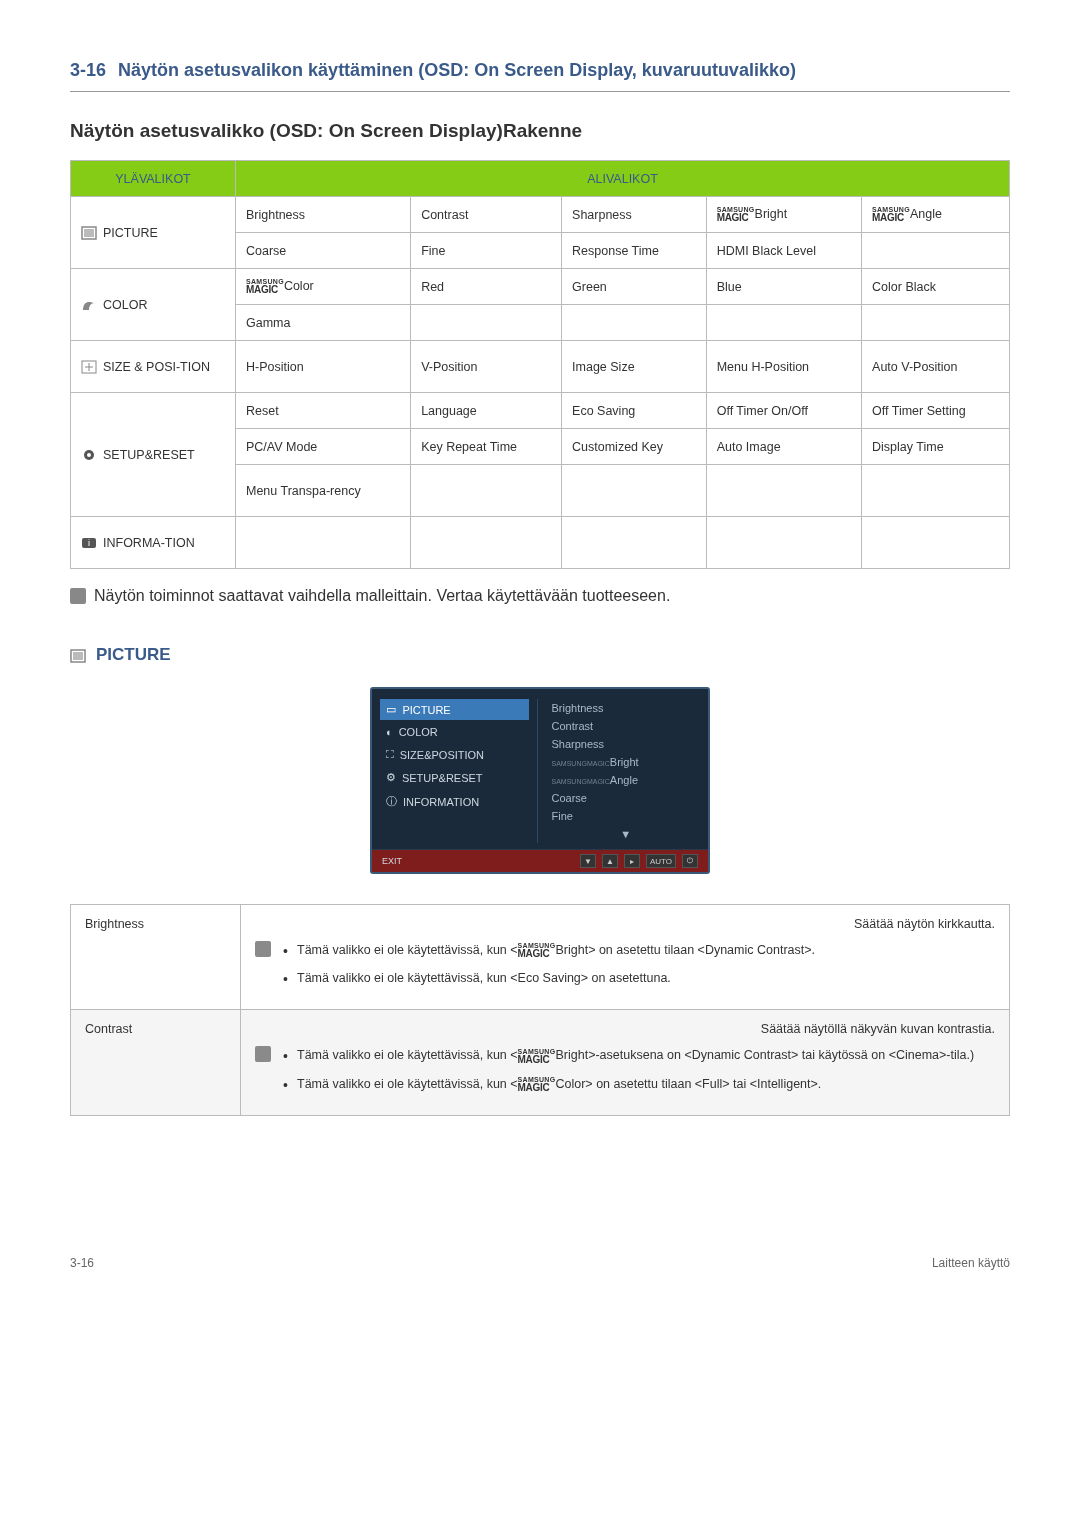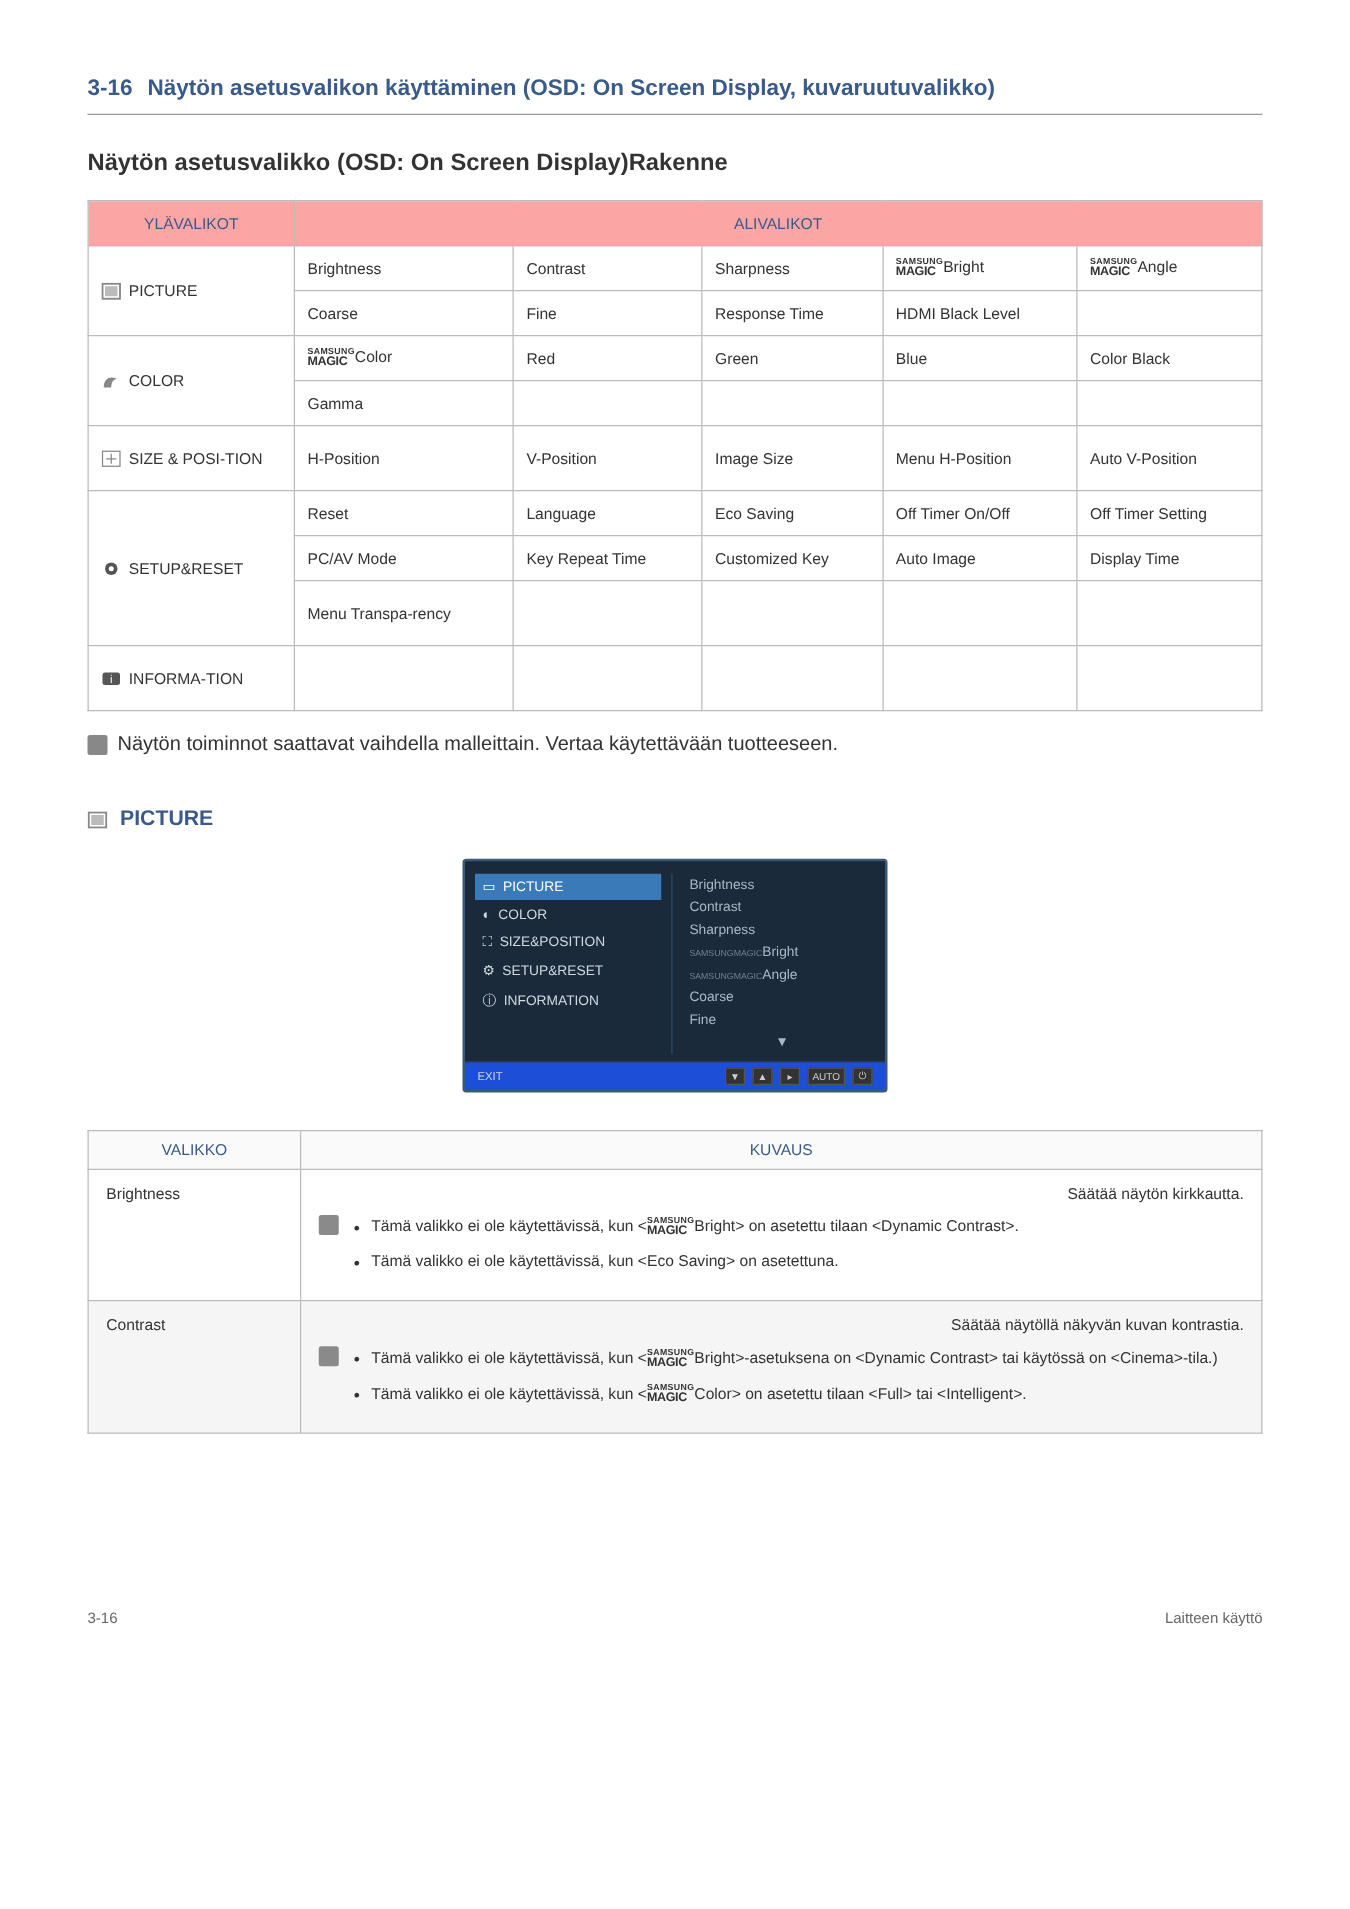--- a/index.html
+++ b/index.html
@@ -2,37 +2,37 @@
 <html><head>
 <meta charset="utf-8">
 <style>
 * { box-sizing: border-box; margin: 0; padding: 0; }
 body { font-family: Arial, sans-serif; background: #fff; color: #333; font-size: 13px; width: 1080px; margin: 0 auto; padding: 60px 70px; }
 .page-heading { color: #3a5a8a; font-size: 18px; font-weight: bold; border-bottom: 1px solid #999; padding-bottom: 10px; margin-bottom: 28px; }
 .section-num { margin-right: 12px; }
 .subheading { font-weight: bold; font-size: 19px; margin-bottom: 18px; color: #333; }
 table.osd { width: 100%; border-collapse: collapse; margin-bottom: 18px; }
 table.osd th, table.osd td { border: 1px solid #bbb; padding: 8px 10px; font-size: 12.5px; text-align: left; vertical-align: middle; height: 36px; }
-table.osd th { color: #3a5a8a; font-weight: normal; text-align: center; background: #fca5a5; }
+table.osd th { color: #3a5a8a; font-weight: normal; text-align: center; background: #84cc16; }
 .menu-cell { display: flex; align-items: center; gap: 6px; }
 .icon { width: 16px; height: 14px; display: inline-block; vertical-align: middle; }
 .magic-logo { font-size: 9px; display: inline-block; line-height: 1; letter-spacing: -0.3px; vertical-align: middle; }
 .magic-logo .s { display: block; font-size: 7px; font-weight: bold; letter-spacing: 0.3px; }
 .magic-logo .m { display: block; font-weight: bold; font-size: 10px; }
 .note-row { display: flex; align-items: center; gap: 8px; font-size: 16px; margin: 18px 0 40px 0; }
 .note-icon { width: 16px; height: 16px; background: #888; border-radius: 2px; display: inline-block; }
 .sec2-heading { color: #3a5a8a; font-size: 17px; font-weight: bold; display: flex; align-items: center; gap: 10px; margin-bottom: 22px; }
 .osd-screenshot { width: 340px; margin: 0 auto 30px auto; background: #1a2a3a; border: 2px solid #3a5a7a; border-radius: 3px; color: #cfd8e0; font-size: 11px; }
 .osd-screenshot .body { display: flex; padding: 10px 8px 6px 8px; gap: 10px; }
 .osd-left { flex: 1; border-right: 1px solid #2a4a6a; padding-right: 8px; }
 .osd-right { flex: 1; padding-left: 4px; }
 .osd-left .item { display: flex; align-items: center; gap: 6px; padding: 4px 6px; margin-bottom: 2px; }
 .osd-left .item.sel { background: #3a7ab8; color: #fff; }
 .osd-right .ritem { padding: 3px 0; color: #aab8c6; }
-.osd-footer { background: #1d4ed8; padding: 4px 10px; display: flex; justify-content: space-between; align-items: center; font-size: 9px; border-top: 1px solid #2a3a4a; }
+.osd-footer { background: #7f1d1d; padding: 4px 10px; display: flex; justify-content: space-between; align-items: center; font-size: 9px; border-top: 1px solid #2a3a4a; }
 .osd-footer .btns { display: flex; gap: 6px; }
 .osd-footer .btn { background: #333; border: 1px solid #555; width: 16px; height: 14px; display: flex; align-items: center; justify-content: center; color: #ccc; font-size: 8px; }
 table.desc { width: 100%; border-collapse: collapse; margin-bottom: 20px; }
 table.desc th, table.desc td { border: 1px solid #bbb; padding: 12px 14px; font-size: 12.5px; text-align: left; vertical-align: top; }
 table.desc th { color: #3a5a8a; font-weight: normal; text-align: center; background: #fafafa; padding: 8px; }
 table.desc td.label { width: 170px; }
 table.desc tr.alt td { background: #f5f5f5; }
 .kuvaus-text { margin-bottom: 10px; text-align: right; }
 ul.bullets { list-style: none; padding-left: 28px; }
 ul.bullets li { position: relative; padding-left: 14px; margin-bottom: 10px; line-height: 1.45; }
@@ -225,24 +225,20 @@
       <span class="btn">▲</span>
       <span class="btn">▸</span>
       <span class="btn" style="width:auto;padding:0 3px">AUTO</span>
       <span class="btn">⏻</span>
     </div>
   </div>
 </div>
 
 <table class="desc">
 <tbody>
-      <tr>
-  <th>VALIKKO</th>
-  <th>KUVAUS</th>
-</tr>
 <tr>
   <td class="label">Brightness</td>
   <td>
     <div class="kuvaus-text">Säätää näytön kirkkautta.</div>
     <ul class="bullets">
       <li><span class="bul-icon"></span><span>Tämä valikko ei ole käytettävissä, kun &lt;</span><span class="magic-logo"><span class="s">SAMSUNG</span><span class="m">MAGIC</span></span><span>Bright&gt; on asetettu tilaan &lt;Dynamic Contrast&gt;.</span></li>
       <li><span>Tämä valikko ei ole käytettävissä, kun &lt;Eco Saving&gt; on asetettuna.</span></li>
     </ul>
   </td>
 </tr>

